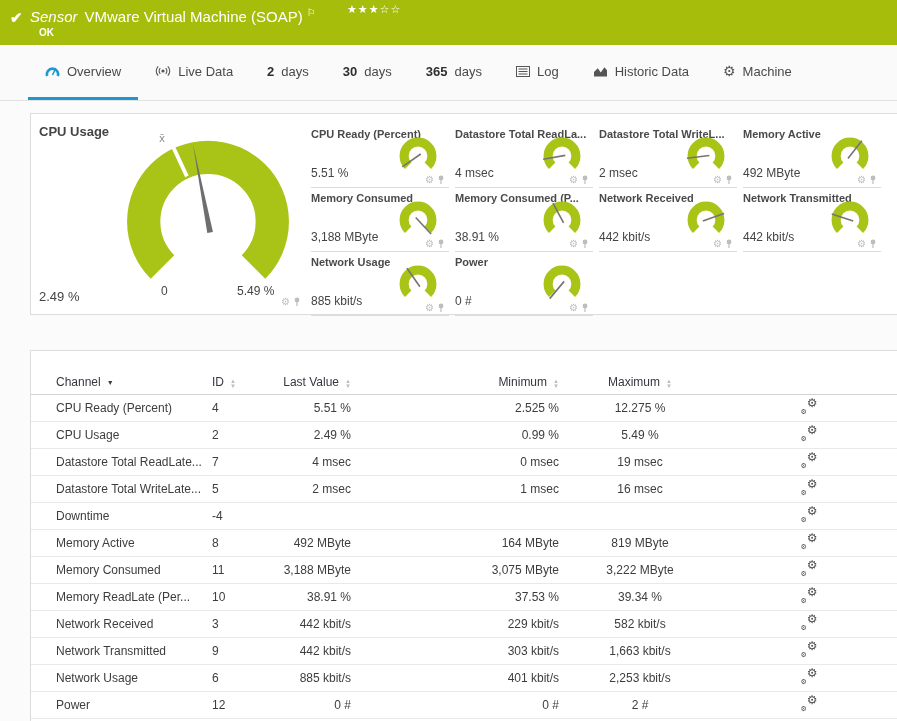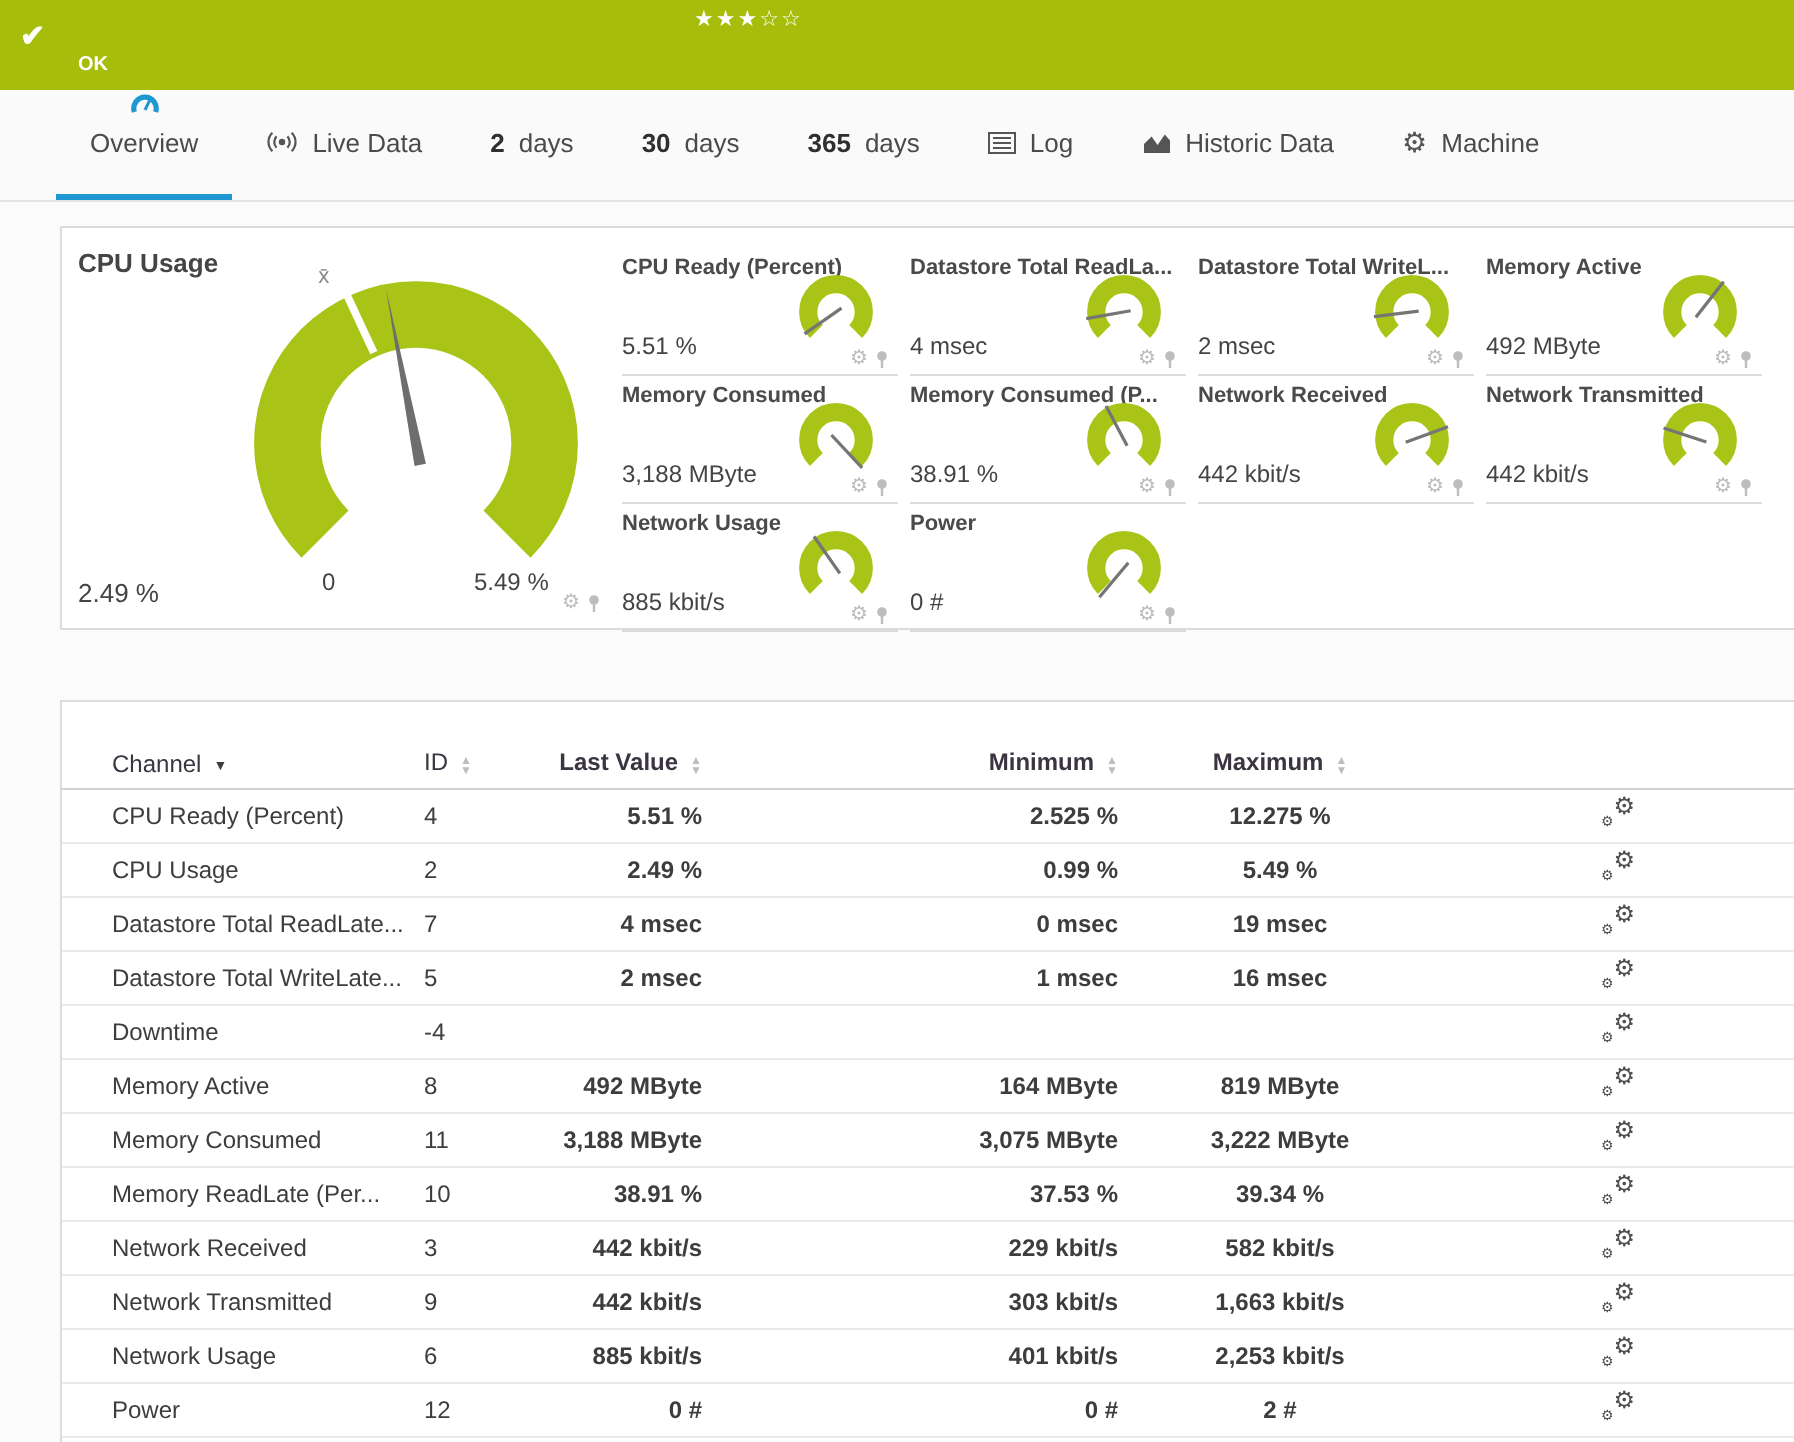--- a/index.html
+++ b/index.html
@@ -11,21 +11,21 @@
   .topbar .check { position:absolute; left:10px; top:9px; font-size:15px; font-weight:bold; }
   .titleline { position:absolute; left:30px; top:7px; font-size:15px; white-space:nowrap; }
   .titleline .kind { font-style:italic; margin-right:7px; }
   .titleline .flag { font-size:10px; vertical-align:super; margin-left:4px; }
   .stars { position:absolute; left:347px; top:3px; font-size:11px; letter-spacing:1px; }
   .status-ok { position:absolute; left:39px; top:27px; font-size:10px; font-weight:bold; }
 
   
   .tabs { height:56px; background:#fafafa; border-bottom:1px solid #e2e2e2; display:flex; align-items:stretch; padding-left:28px; }
   .tab { display:flex; align-items:center; gap:7px; padding:0 17px; font-size:13px; color:#3f3f3f; border-bottom:3px solid transparent; cursor:pointer; white-space:nowrap; }
-  .tab.active { border-bottom-color:#1e97d2;flex-direction:column; }
+  .tab.active { border-bottom-color:#1e97d2; }
   .tab .tab-num { font-weight:bold; color:#2f2f2f; }
   .tab .tab-label { color:#4a4a4a; }
   .tab svg { flex:none; }
   .tab .gear-glyph { font-size:14px; color:#555; }
 
   
   .gauges-card { margin-left:30px; margin-top:12px; height:202px; background:#fff;
                  border:1px solid #dcdcdc; border-right:none; display:flex; position:relative; }
   .big-pane { width:272px; flex:none; position:relative; }
   .big-title { position:absolute; left:8px; top:10px; font-size:13px; font-weight:bold; color:#454545; }
@@ -47,39 +47,42 @@
   .icon-pair .gear-sm { font-size:10px; color:#bdbdbd; line-height:1; }
 
   
   .table-card { margin-left:30px; margin-top:35px; height:372px; background:#fff;
                 border:1px solid #dcdcdc; border-right:none; border-bottom:none; padding-top:19px; overflow:hidden; }
   table { width:100%; border-collapse:collapse; font-size:12px; color:#3d3d3d; table-layout:fixed; }
   th { font-weight:normal; color:#3a3540; border-bottom:1px solid #d2d2d2; height:24px; white-space:nowrap; }
   td { height:27px; border-bottom:1px solid #e9e9e9; white-space:nowrap; overflow:hidden; }
   .col-channel { text-align:left; padding-left:25px; }
   .col-id { text-align:left; }
-  .col-num { text-align:right;font-weight:bold; }
+  .col-num { text-align:right; }
   th.col-last, td.col-last { padding-right:6px; }
   th.col-min,  td.col-min  { padding-right:4px; }
   th.col-max,  td.col-max  { padding-right:4px;text-align:center; }
   .col-tools { text-align:center; }
   .sort-desc { display:inline-block; font-size:7px; color:#3c3c3c; margin-left:6px; vertical-align:1px; }
   .sort-both { display:inline-block; margin-left:6px; vertical-align:-2px; }
   .sort-both i { display:block; font-style:normal; font-size:6px; line-height:5px; color:#bdbdbd; }
   .gears { position:relative; display:inline-block; width:17px; height:15px; }
   .gears .g-big { position:absolute; right:0; top:-2px; font-size:12px; color:#4f4f4f; line-height:1; }
   .gears .g-sm  { position:absolute; left:0; bottom:-1px; font-size:7px; color:#4f4f4f; line-height:1; }
 </style>
 </head>
 <body>
 
 <div class="screen">
 
   <div class="topbar">
     <span class="check">✔</span>
+    <div class="titleline">
+      <span class="kind">Sensor</span><span>VMware Virtual Machine (SOAP)</span><span class="flag">⚐</span>
+    </div>
     <div class="stars" id="stars">★★★☆☆</div>
     <div class="status-ok">OK</div>
   </div>
 
   <div class="tabs" id="tabs">
       <div class="tab active">
         <span style="display: inline-flex;">
           <svg width="15" height="12" viewBox="0 0 15 12">
             <path d="M2.2 11 A5.6 5.6 0 1 1 12.8 11" fill="none" stroke="#1e97d2" stroke-width="2.6"></path>
             <line x1="7.5" y1="10" x2="10.6" y2="3.6" stroke="#1e97d2" stroke-width="1.5"></line>

